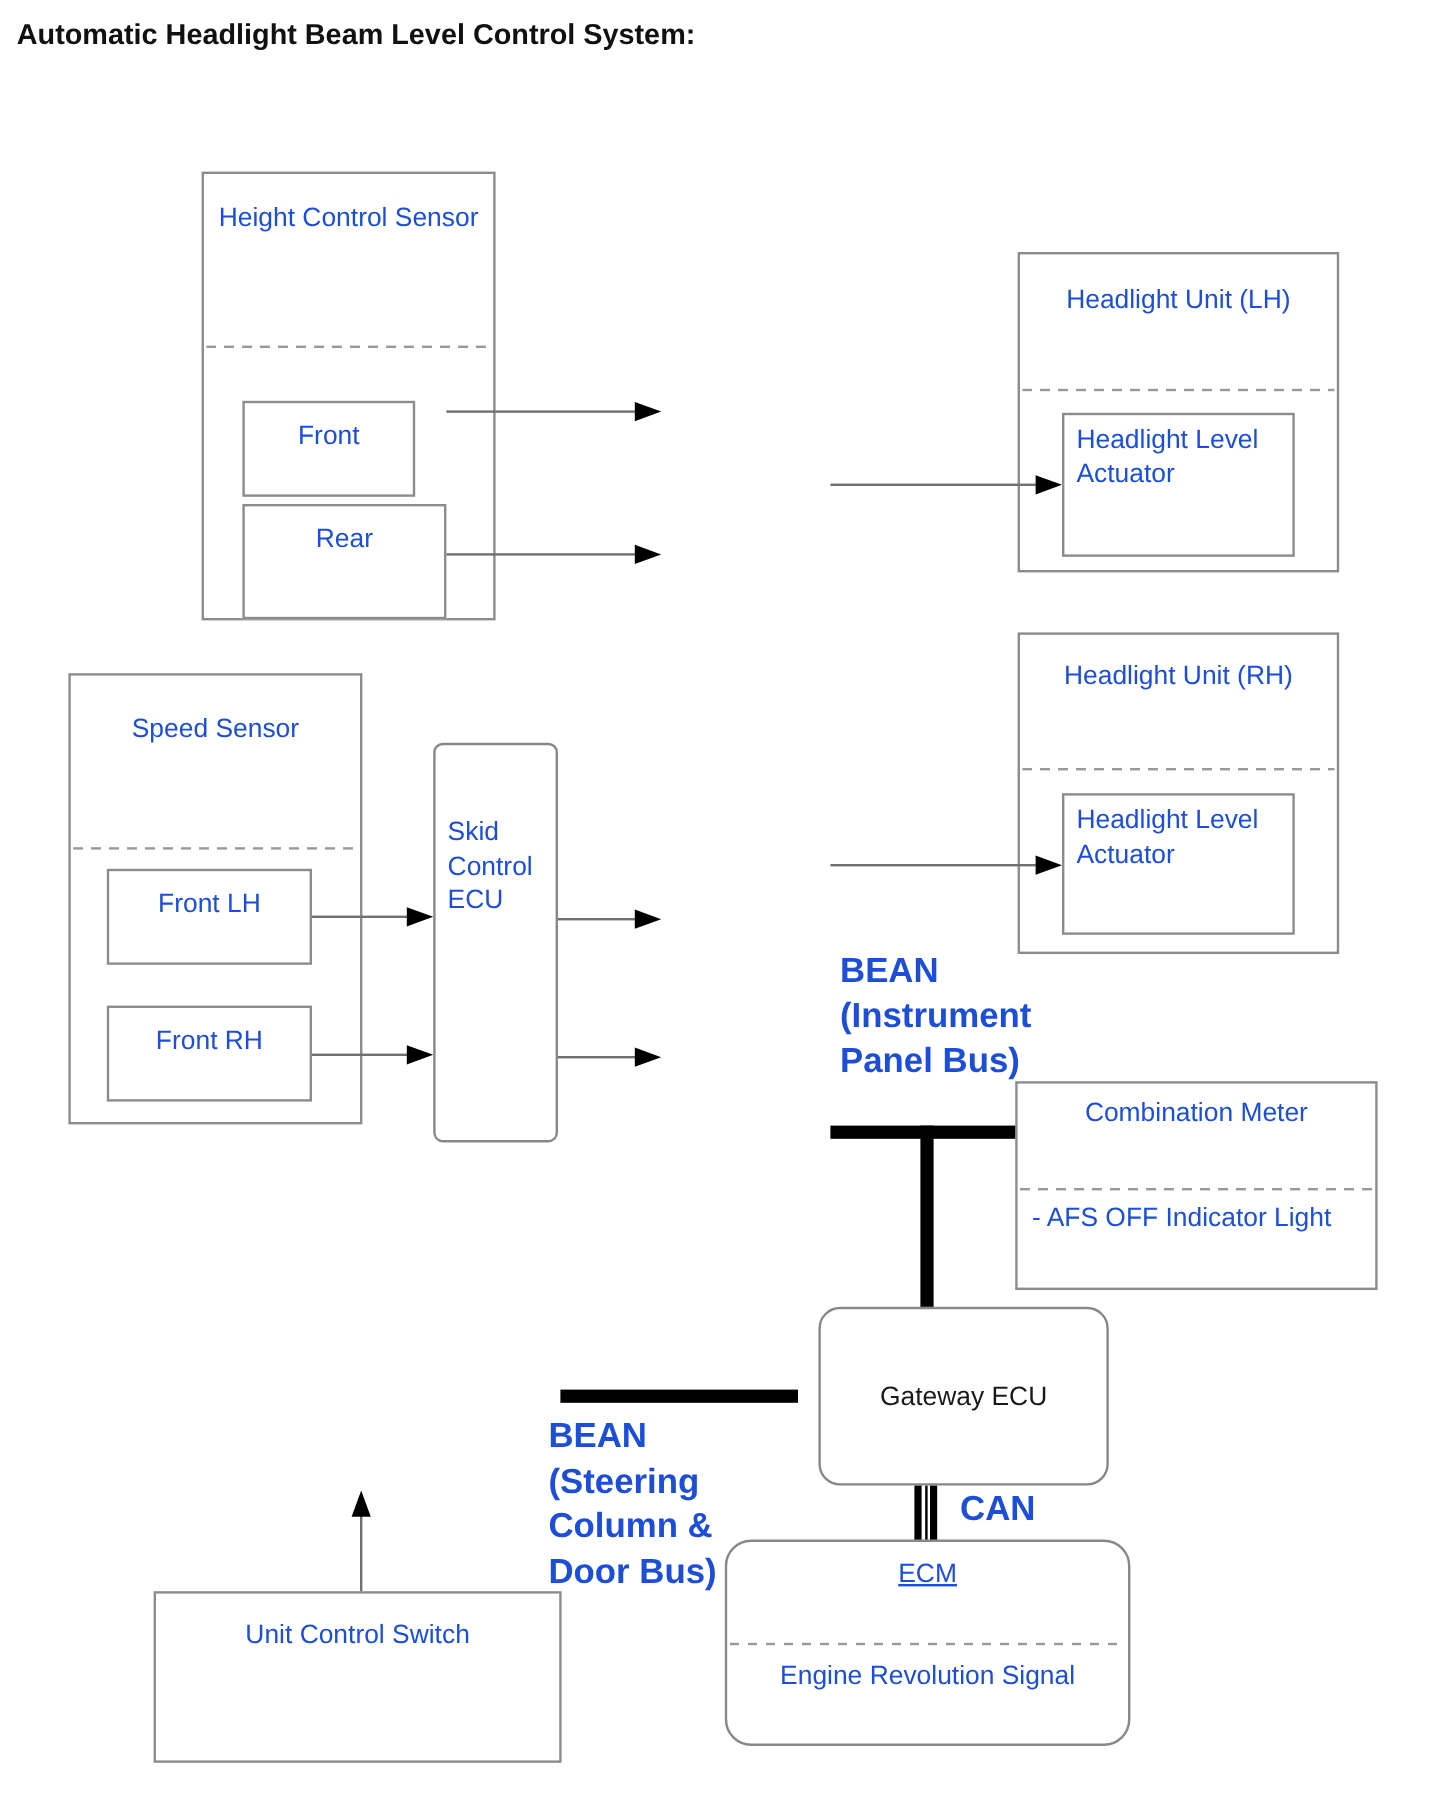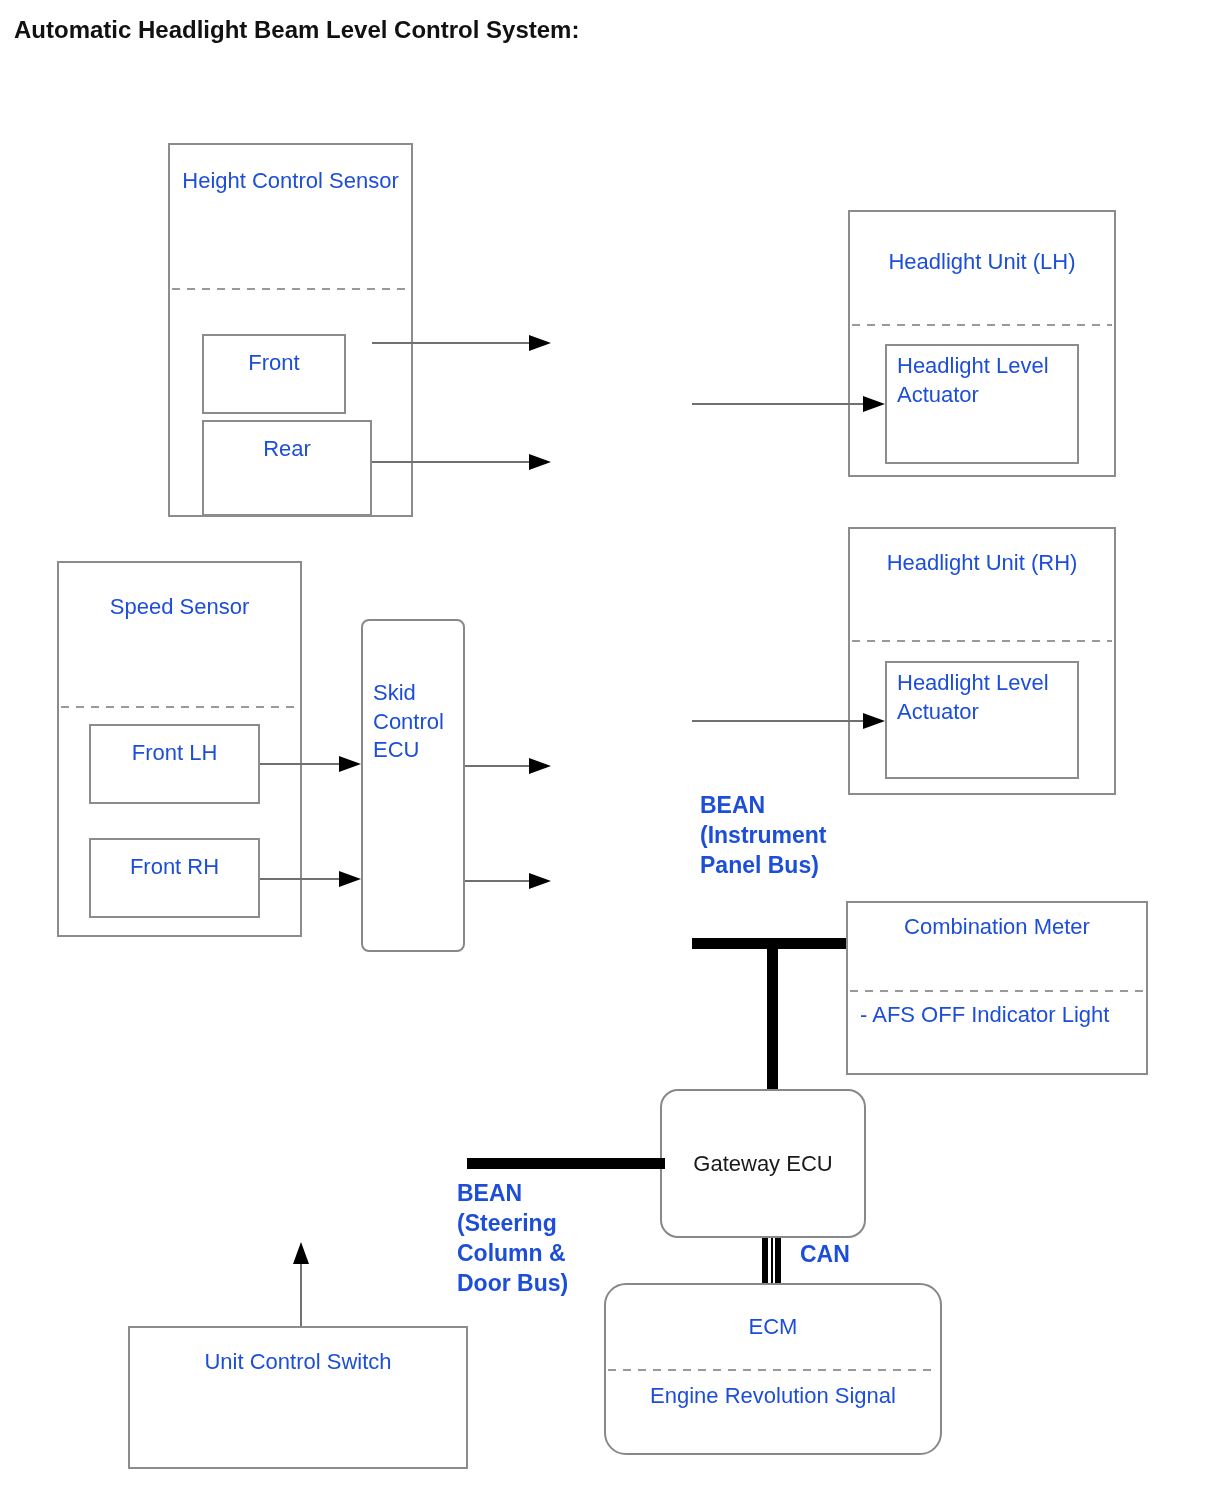--- a/index.html
+++ b/index.html
@@ -4,21 +4,21 @@
 <style>
   html,body { margin:0; padding:0; background:#ffffff; }
   #canvas {
     position:relative; width:1210px; height:1498px; background:#ffffff;
     font-family:"Liberation Sans", sans-serif; color:#1a1a1a; overflow:hidden;
   }
   .box  { position:absolute; border:2px solid #8c8c8c; background:#ffffff; box-sizing:border-box; }
   .rbox { position:absolute; border:2px solid #888888; background:#ffffff; box-sizing:border-box; border-radius:8px; }
   .lbl  { position:absolute; font-size:22px; line-height:1.3; color:#1d4ed8; white-space:pre-line; }
   .ctr  { left:0; right:0; text-align:center; }
-  .bold { font-weight:bold; font-size:23px; }
+  .bold { font-weight:bold; font-size:29px; }
   .dash { position:absolute; left:2px; right:2px; height:2px;
           background:repeating-linear-gradient(90deg,#999999 0 8px,transparent 8px 15px); }
   .hline { position:absolute; height:2px; background:#707070; }
   .vline { position:absolute; width:2px;  background:#707070; }
   .tri-r { position:absolute; width:0; height:0; border-top:8px solid transparent;
            border-bottom:8px solid transparent; border-left:22px solid #000000; }
   .tri-u { position:absolute; width:0; height:0; border-left:8px solid transparent;
            border-right:8px solid transparent; border-bottom:22px solid #000000; }
   .bus  { position:absolute; background:#000000; }
   .canbus { position:absolute; display:flex; }
@@ -56,21 +56,21 @@
   </div>
 
   <div class="rbox" style="left:361px; top:619px; width:104px; height:333px;">
     <div class="lbl" style="left:10px; top:58px;">Skid
 Control
 ECU</div>
   </div>
 
 
   <div class="box" style="left:848px; top:210px; width:268px; height:267px;">
-    <div class="lbl ctr" style="top:36px;">Headlight Unit (LH)</div>
+    <div class="lbl ctr" style="top:24px;">Headlight Unit (LH)</div>
     <div class="dash" style="top:112px;"></div>
   </div>
   <div class="box" style="left:885px; top:344px; width:194px; height:120px;">
     <div class="lbl" style="left:10px; top:6px;">Headlight Level
 Actuator</div>
   </div>
 
   <div class="box" style="left:848px; top:527px; width:268px; height:268px;">
     <div class="lbl ctr" style="top:20px;">Headlight Unit (RH)</div>
     <div class="dash" style="top:111px;"></div>
@@ -84,26 +84,26 @@
     <div class="lbl ctr" style="top:10px;">Combination Meter</div>
     <div class="dash" style="top:87px;"></div>
     <div class="lbl" style="left:12px; top:98px;">- AFS OFF Indicator Light</div>
   </div>
 
 
   <div class="box" style="left:128px; top:1326px; width:340px; height:143px;">
     <div class="lbl ctr" style="top:20px;">Unit Control Switch</div>
   </div>
 
-  <div class="rbox flexctr" style="left:660px; top:1089px; width:206px; height:149px; border-radius:18px;text-align:right;">
+  <div class="rbox flexctr" style="left:682px; top:1089px; width:242px; height:149px; border-radius:18px;text-align:right;">
     <div style="font-size:22px;">Gateway ECU</div>
   </div>
 
   <div class="rbox" style="left:604px; top:1283px; width:338px; height:172px; border-radius:22px;">
-    <div class="lbl ctr" style="top:28px;">ECM</div>
+    <div class="lbl ctr" style="top:12px;text-decoration:underline;">ECM</div>
     <div class="dash" style="top:84px; left:2px; right:2px;"></div>
     <div class="lbl ctr" style="top:97px;">Engine Revolution Signal</div>
   </div>
 
   <div class="hline" style="left:372px; top:342px; width:160px;"></div>
   <div class="tri-r" style="left:529px; top:335px;"></div>
 
   <div class="hline" style="left:372px; top:461px; width:160px;"></div>
   <div class="tri-r" style="left:529px; top:454px;"></div>
 

